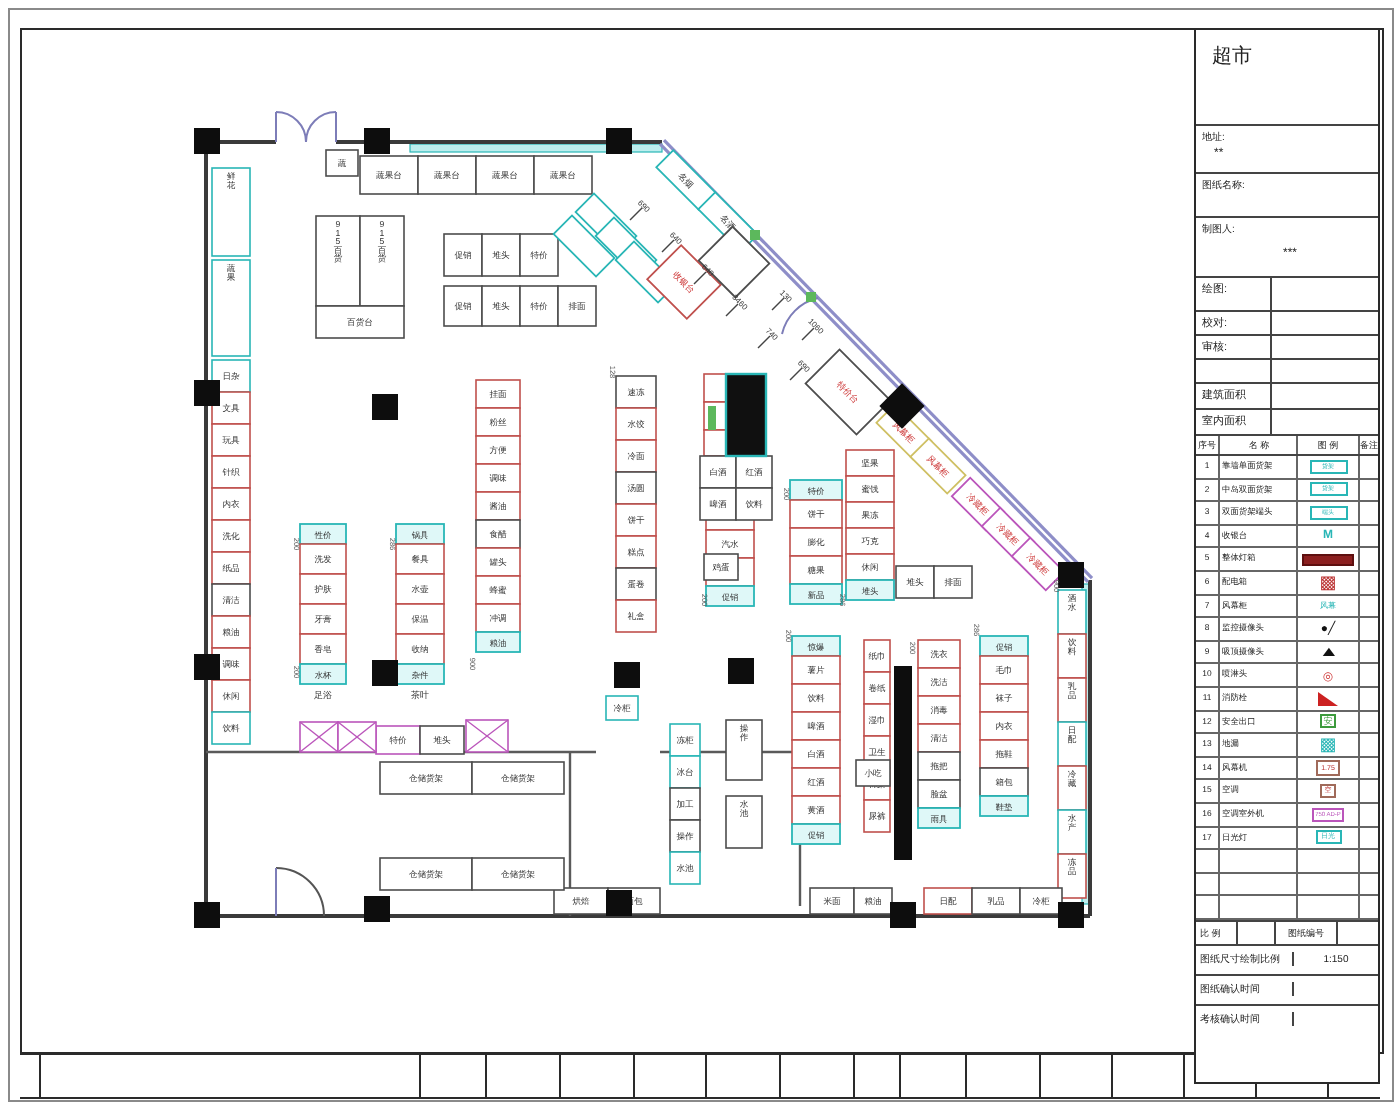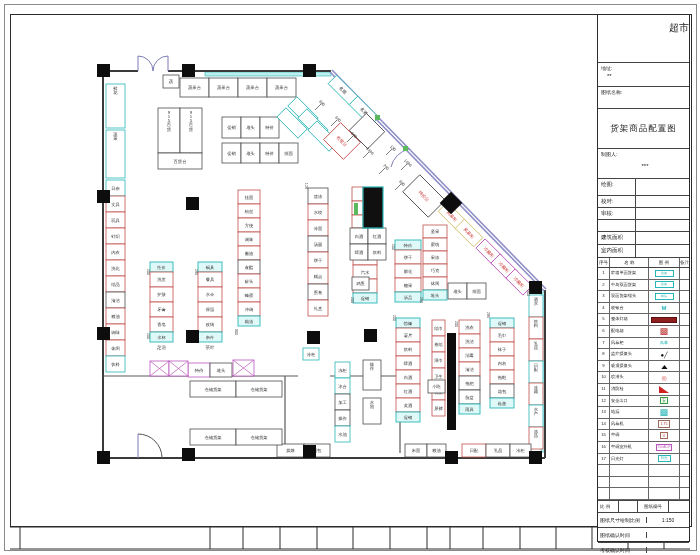--- a/index.html
+++ b/index.html
@@ -4,21 +4,21 @@
 <style>
   html,body{margin:0;padding:0;background:#fff;font-family:"Liberation Sans",sans-serif;}
   .page{position:relative;width:700px;height:555px;background:#fff;overflow:hidden;}
   .outer-border{position:absolute;left:4px;top:4px;width:691px;height:545px;border:1px solid #8a8a8a;}
   .inner-border{position:absolute;left:10px;top:14px;width:680px;height:511px;border:1.5px solid #2a2a2a;}
   #plan{position:absolute;left:0;top:0;}
   
   .titleblock{position:absolute;left:597px;top:14px;width:93px;height:528px;background:#fff;
     border:1.5px solid #2a2a2a;box-sizing:border-box;font-size:6px;color:#222;}
   .tb-row{border-bottom:1px solid #444;box-sizing:border-box;position:relative;}
-  .tb-store{height:48px;font-size:10px;padding:6px 0 0 8px;text-align:right;}
+  .tb-store{height:48px;font-size:10px;padding:6px 0 0 8px;}
   .tb-addr{height:24px;padding:2px 0 0 3px;font-size:5px;}
   .tb-addr .val{display:block;margin:2px 0 0 6px;font-size:6px;}
   .tb-sheetlab{height:22px;padding:2px 0 0 3px;font-size:5px;}
   .tb-title{height:40px;font-size:8.5px;display:flex;align-items:center;justify-content:center;letter-spacing:1px;}
   .tb-drafter{height:30px;padding:2px 0 0 3px;font-size:5px;}
   .tb-drafter .val{display:block;text-align:center;margin-top:6px;font-size:6px;}
   .tb-kv{display:flex;}
   .tb-kv .k{width:34px;border-right:1px solid #444;padding:2px 0 1px 3px;font-size:5.5px;}
   .tb-kv .v{flex:1;}
   
@@ -811,21 +811,20 @@
       <line x1="664" y1="527" x2="664" y2="549" stroke="#2a2a2a" stroke-width="1"></line>
     </svg>
 
   <div class="titleblock">
     <div class="tb-row tb-store">超市</div>
     <div class="tb-row tb-addr">
       <span>地址:</span>
       <span class="val">**</span>
     </div>
     <div class="tb-row tb-sheetlab">图纸名称:</div>
-    <div class="tb-row tb-title">货架商品配置图</div>
     <div class="tb-row tb-drafter">
       <span>制图人:</span>
       <span class="val">***</span>
     </div>
     <div class="tb-row tb-kv" style="height:17px">
       <span class="k">绘图:</span>
         <span class="v"></span>
     </div>
     <div class="tb-row tb-kv" style="height:12px">
       <span class="k">校对:</span>

